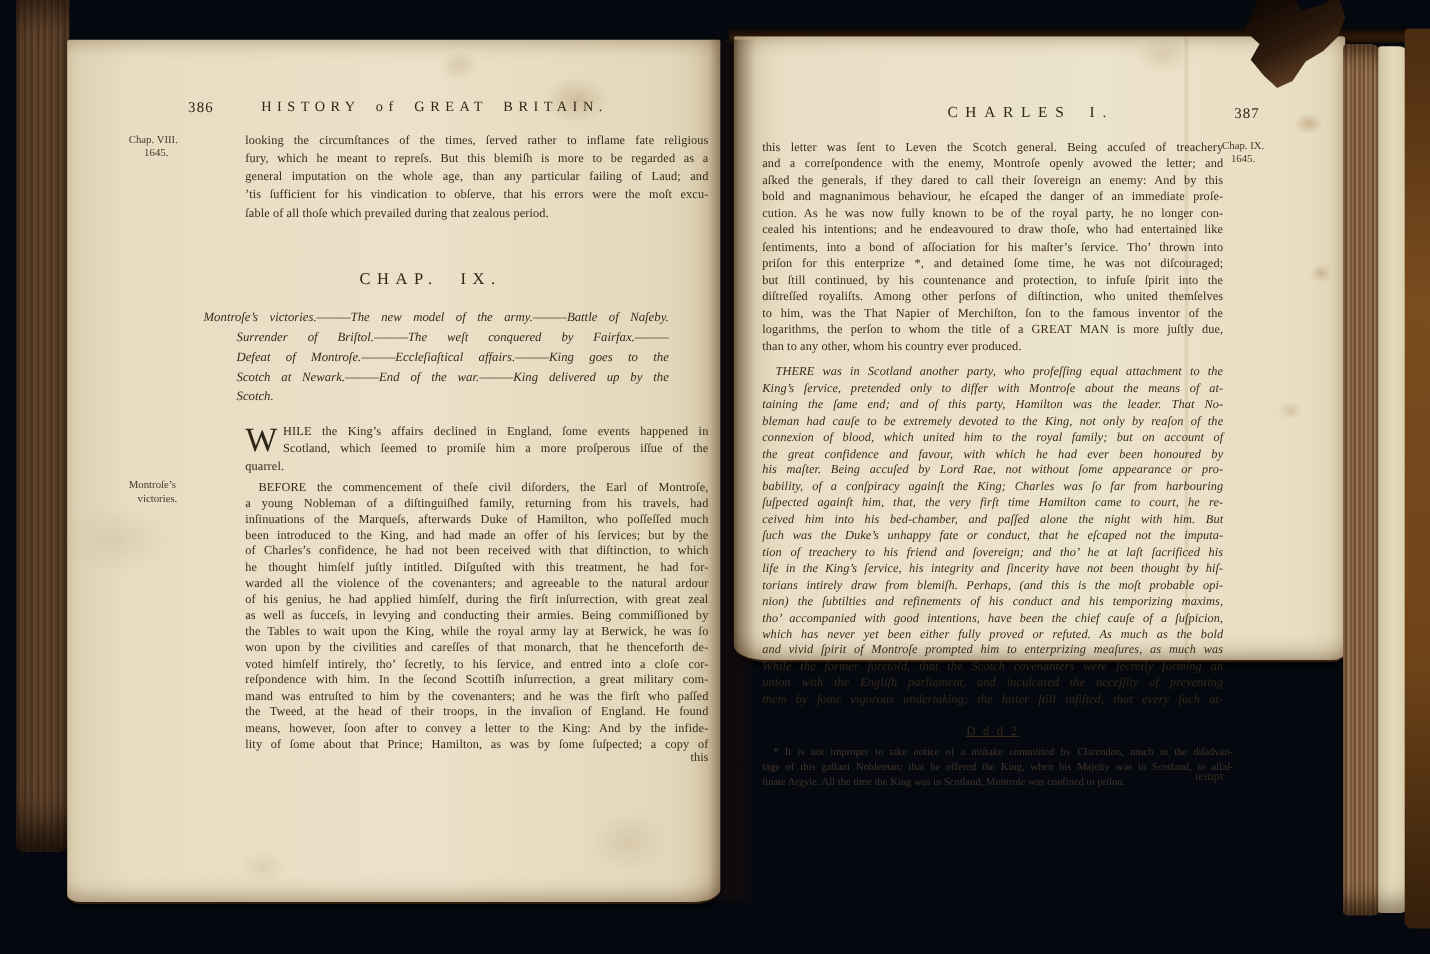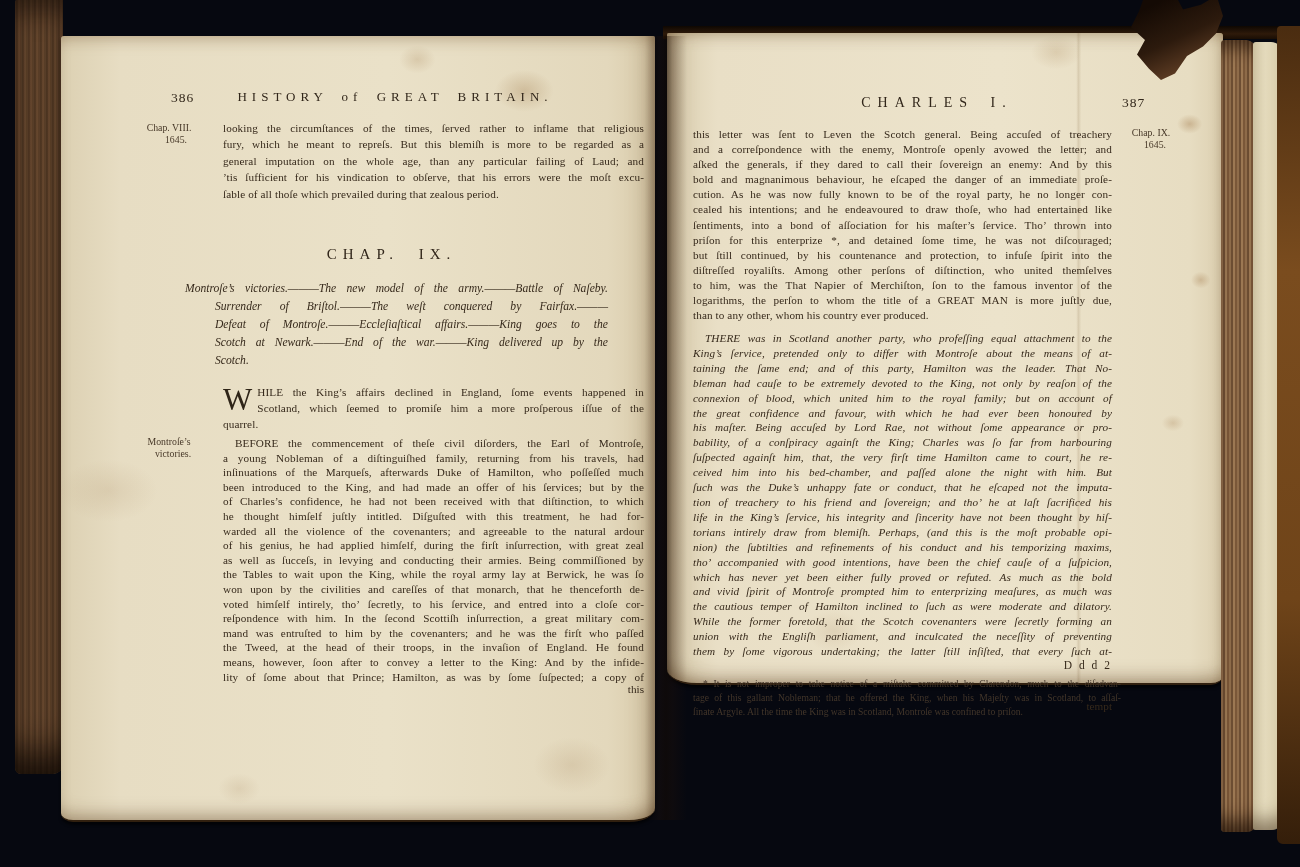--- a/index.html
+++ b/index.html
@@ -18,21 +18,21 @@
       radial-gradient(42px 30px at 78% 7%, rgba(150,110,60,.28), rgba(150,110,60,0) 70%),
       radial-gradient(26px 20px at 60% 3%, rgba(150,110,60,.20), rgba(150,110,60,0) 70%),
       radial-gradient(70px 45px at 8% 58%, rgba(140,100,55,.12), rgba(140,100,55,0) 70%),
       radial-gradient(55px 40px at 86% 93%, rgba(140,100,55,.14), rgba(140,100,55,0) 70%),
       radial-gradient(30px 22px at 30% 96%, rgba(140,100,55,.12), rgba(140,100,55,0) 70%),
       linear-gradient(90deg,#dcd0b2,#e7ddc3 10%,#eae1c8 55%,#e3d8bc 92%,#d8caa9);
     box-shadow:inset -16px 0 22px -12px rgba(90,60,30,.5), inset 0 -14px 18px -10px rgba(90,60,30,.4),
                inset 0 10px 16px -8px rgba(120,90,50,.35), 0 3px 3px rgba(0,0,0,.6);
     border-bottom:2px solid #31200f;
     border-radius:3px 2px 26px 12px / 3px 2px 14px 9px;}
-  #page-right{position:absolute;left:652px;top:33px;width:556px;height:652px;
+  #page-right{position:absolute;left:652px;top:33px;width:556px;height:569px;
     background:
       radial-gradient(18px 14px at 94% 14%, rgba(150,105,55,.35), rgba(150,105,55,0) 70%),
       radial-gradient(14px 12px at 96% 38%, rgba(150,105,55,.30), rgba(150,105,55,0) 70%),
       radial-gradient(16px 12px at 91% 60%, rgba(150,105,55,.22), rgba(150,105,55,0) 70%),
       radial-gradient(36px 24px at 70% 3%, rgba(150,110,60,.18), rgba(150,110,60,0) 70%),
       radial-gradient(40px 30px at 30% 92%, rgba(140,100,55,.12), rgba(140,100,55,0) 70%),
       linear-gradient(90deg, rgba(120,90,50,0) 73.6%, rgba(120,90,50,.16) 74%, rgba(120,90,50,0) 74.5%),
       linear-gradient(90deg,#d9cdae,#e9dfc6 9%,#ece3cb 60%,#e7ddc2 94%,#dccfb0);
     box-shadow:inset 16px 0 24px -12px rgba(90,60,30,.55), inset 0 -14px 18px -10px rgba(90,60,30,.4),
                inset 0 10px 16px -8px rgba(120,90,50,.3), inset -8px 0 14px -8px rgba(120,90,50,.35),
@@ -54,21 +54,21 @@
     border-radius:4px 10px 14px 6px;}
   #clip{position:absolute;left:1108px;top:0;width:100px;height:80px;z-index:6;
     background:linear-gradient(155deg,#140a04 15%,#2c1a0d 50%,#5a3a22 78%,#8a5f3e 95%);
     clip-path:polygon(20% 0,55% 0,60% 12%,78% 6%,86% 0,95% 0,100% 20%,93% 42%,80% 58%,64% 70%,52% 92%,38% 100%,26% 86%,14% 68%,22% 50%,8% 34%,16% 14%);}
 
   
   .abs{position:absolute;}
   .ln{text-align:justify;text-align-last:justify;}
   .ln.end{text-align-last:left;}
   .body-text{font-size:11.2px;line-height:14.6px;letter-spacing:.1px;}
-  .mnote{font-size:9.8px;line-height:12px;color:#473828;text-align:center;}
+  .mnote{font-size:9.8px;line-height:12px;color:#473828;}
   .mnote .m2{padding-left:14px;}
   .catch{font-size:11.2px;text-align:right;}
   .head-num{font-size:13.5px;letter-spacing:1px;color:#31261a;}
   .head-title{font-size:13px;letter-spacing:5px;word-spacing:6px;color:#31261a;text-align:center;}
 
   
   #lp-head-num{left:110px;top:54px;}
   #lp-head-title{left:158px;top:53px;width:352px;}
   #lp-margin-top{left:56px;top:86px;width:104px;}
   #lp-cont{left:162px;top:84px;width:421px;line-height:16.4px;font-size:11.2px;}
@@ -87,21 +87,21 @@
 
   
   #rp-head-title{left:120px;top:62px;width:300px;font-size:14px;letter-spacing:7px;}
   #rp-head-num{left:455px;top:62px;}
   #rp-margin-top{left:444px;top:94px;width:80px;}
   #rp-margin-top .m2{padding-left:8px;}
   #rp-para1{left:26px;top:94px;width:419px;}
   #rp-para1 .ln{line-height:15.1px;}
   #rp-para2{left:26px;top:298px;width:419px;font-style:italic;}
   #rp-para2 .ln{line-height:14.9px;}
-  #rp-sig{left:26px;top:626px;width:419px;text-align:right;font-size:11.5px;letter-spacing:2px;}
+  #rp-sig{left:26px;top:626px;width:419px;text-align:center;font-size:11.5px;letter-spacing:2px;text-decoration:underline;}
   #rp-catch{left:26px;top:629px;width:419px;margin-top:38px;}
   #rp-foot{left:26px;top:644px;width:428px;font-size:9.6px;line-height:13.8px;color:#43362a;}
   #rp-foot .ln.first{text-indent:10px;}
 </style>
 </head>
 <body>
 
 <div id="scene">
 
   <div id="edge-left"></div>
@@ -110,21 +110,21 @@
   <div id="page-left">
     <div class="abs head-num" id="lp-head-num">386</div>
     <div class="abs head-title" id="lp-head-title">HISTORY of GREAT BRITAIN.</div>
 
     <div class="abs mnote" id="lp-margin-top">
       <div class="m1">Chap. VIII.</div>
       <div class="m2">1645.</div>
     </div>
 
     <div class="abs body-text" id="lp-cont">
-      <div class="ln">looking the circumſtances of the times, ſerved rather to inflame that religious</div>
+      <div class="ln">looking the circumſtances of the times, ſerved rather to inflame fate religious</div>
       <div class="ln">fury, which he meant to repreſs.  But this blemiſh is more to be regarded as a</div>
       <div class="ln">general imputation on the whole age, than any particular failing of Laud; and</div>
       <div class="ln">’tis ſufficient for his vindication to obſerve, that his errors were the moſt excu-</div>
       <div class="ln end">ſable of all thoſe which prevailed during that zealous period.</div>
     </div>
 
     <div class="abs" id="lp-chap">CHAP. IX.</div>
 
     <div class="abs" id="lp-arg">
       <div class="ln first">Montroſe’s victories.———The new model of the army.———Battle of Naſeby.</div>
@@ -206,21 +206,20 @@
       <div class="ln">ſuſpected againſt him, that, the very firſt time Hamilton came to court, he re-</div>
       <div class="ln">ceived him into his bed-chamber, and paſſed alone the night with him.  But</div>
       <div class="ln">ſuch was the Duke’s unhappy fate or conduct, that he eſcaped not the imputa-</div>
       <div class="ln">tion of treachery to his friend and ſovereign; and tho’ he at laſt ſacrificed his</div>
       <div class="ln">life in the King’s ſervice, his integrity and ſincerity have not been thought by hiſ-</div>
       <div class="ln">torians intirely draw from blemiſh.  Perhaps, (and this is the moſt probable opi-</div>
       <div class="ln">nion) the ſubtilties and refinements of his conduct and his temporizing maxims,</div>
       <div class="ln">tho’ accompanied with good intentions, have been the chief cauſe of a ſuſpicion,</div>
       <div class="ln">which has never yet been either fully proved or refuted.  As much as the bold</div>
       <div class="ln">and vivid ſpirit of Montroſe prompted him to enterprizing meaſures, as much was</div>
-      <div class="ln">the cautious temper of Hamilton inclined to ſuch as were moderate and dilatory.</div>
       <div class="ln">While the former foretold, that the Scotch covenanters were ſecretly forming an</div>
       <div class="ln">union with the Engliſh parliament, and inculcated the neceſſity of preventing</div>
       <div class="ln">them by ſome vigorous undertaking; the latter ſtill inſiſted, that every ſuch at-</div>
     </div>
 
     <div class="abs" id="rp-sig">D d d 2</div>
     <div class="abs catch" id="rp-catch">tempt</div>
 
     <div class="abs" id="rp-foot">
       <div class="ln first">* It is not improper to take notice of a miſtake committed by Clarendon, much to the diſadvan-</div>

